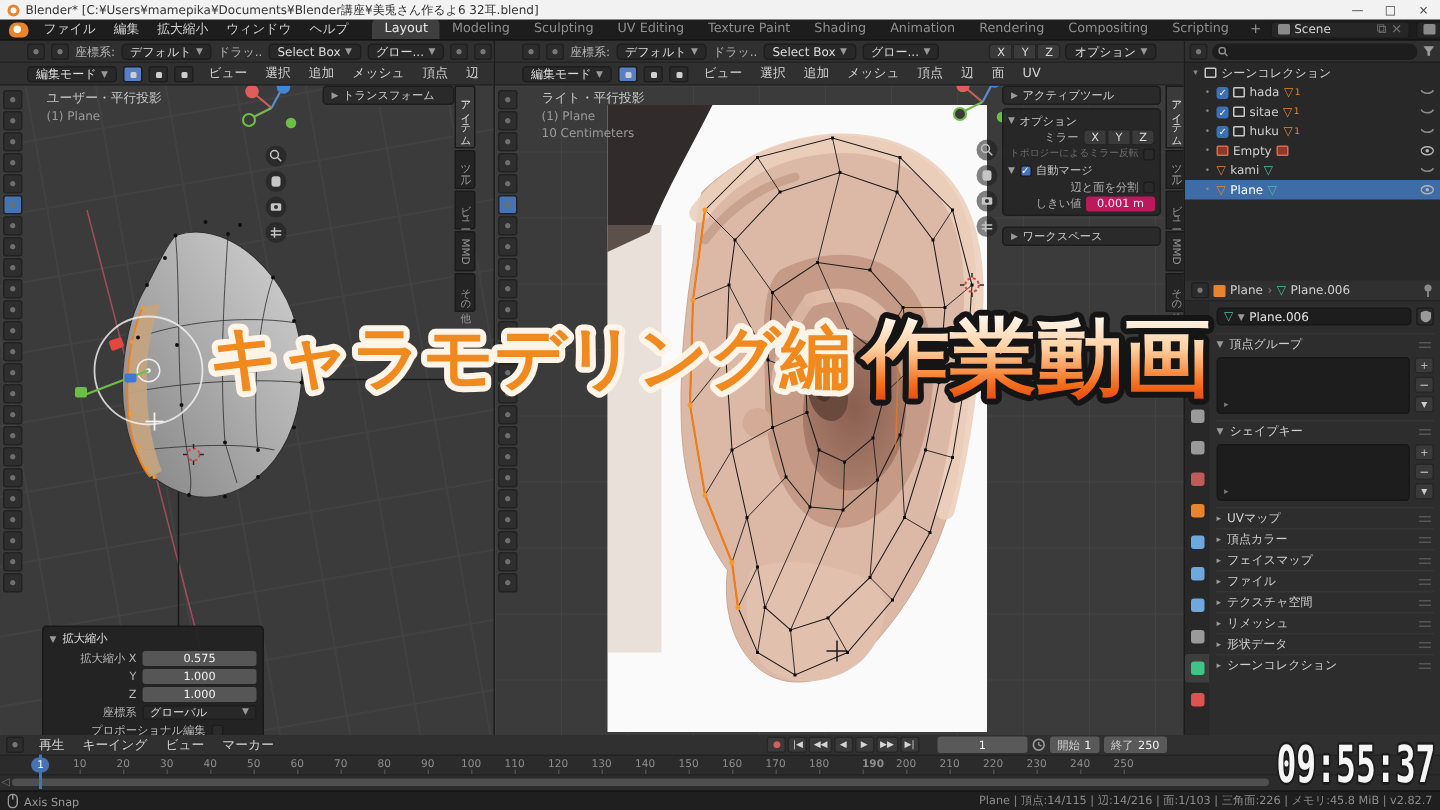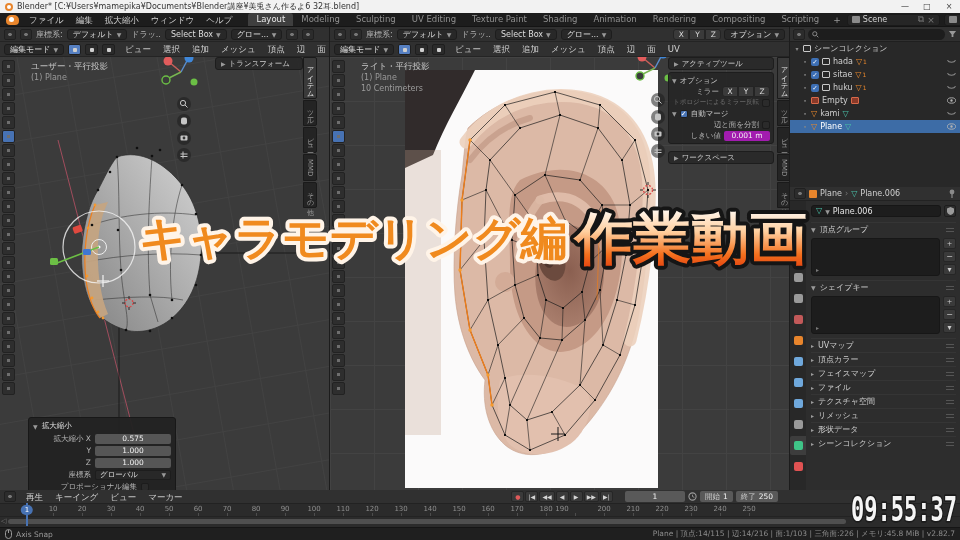--- a/index.html
+++ b/index.html
@@ -32,21 +32,21 @@
   .svwrap{display:flex;align-items:center;gap:3px;background:#262626;border:1px solid #1a1a1a;border-radius:3px;height:12px;padding:0 4px;}
   .svicon{width:8px;height:7px;background:#8a8a8a;border-radius:1px;}
   .svlabel{font-size:8px;color:#d5d5d5;min-width:52px;}
   .dim{color:#777;}
 
   
   .vp{position:absolute;top:27px;height:463px;background:#3b3b3b;overflow:hidden;}
   .vp-left{left:0;width:330px;border-right:1px solid #1c1c1c;}
   .vp-mid{left:330px;width:460px;border-right:1px solid #1c1c1c;}
   .hdrrow{position:relative;height:15px;background:#303030;border-bottom:1px solid #242424;display:flex;
-    align-items:center;gap:4px;padding:0 4px;white-space:nowrap;overflow:hidden;z-index:6;}
+    align-items:center;gap:4px;padding:0 18px;white-space:nowrap;overflow:hidden;z-index:6;}
   .lbl{font-size:8px;color:#b5b5b5;}
   .dd{display:inline-flex;align-items:center;gap:3px;background:#282828;border:1px solid #1d1d1d;border-radius:3px;
     height:11px;padding:0 5px;font-size:8px;color:#dddddd;}
   .car{font-size:6px;color:#999;}
   .ticon{width:12px;height:11px;background:#2c2c2c;border:1px solid #202020;border-radius:2px;
     background-image:radial-gradient(circle at 50% 50%,#777 0 1.5px,transparent 2px);flex:none;}
   .modebtn{width:13px;height:11px;background:#2b2b2b;border:1px solid #1e1e1e;border-radius:2px;position:relative;flex:none;}
   .modebtn.active{background:#5680c2;}
   .modebtn:after{content:'';position:absolute;left:4px;top:3px;width:4px;height:4px;background:#cfcfcf;border-radius:1px;}
   .vh-right{margin-left:auto;display:flex;align-items:center;gap:3px;}
@@ -82,21 +82,21 @@
   .arr{font-size:6px;color:#9a9a9a;}
 
   .sidebar-panel{position:absolute;z-index:8;background:rgba(38,38,38,.92);border:1px solid #1d1d1d;
     border-radius:3px;padding:2px 3px;font-size:7.5px;color:#c9c9c9;}
   .sp-row{display:flex;align-items:center;justify-content:flex-end;gap:3px;height:11px;}
   .sp-row .rlabel{color:#b2b2b2;}
   .sp-row .dis{color:#6e6e6e;}
   .chk{width:8px;height:8px;background:#2b2b2b;border:1px solid #1c1c1c;border-radius:2px;flex:none;
     font-size:7px;line-height:7px;text-align:center;color:#fff;}
   .chk.on{background:#4772b3;}
-  .valfield{background:#a21caf;border-radius:2px;height:10px;line-height:10px;text-align:center;color:#f0f0f0;
+  .valfield{background:#be185d;border-radius:2px;height:10px;line-height:10px;text-align:center;color:#f0f0f0;
     padding:0 4px;min-width:46px;font-size:7.5px;}
 
   
   .outliner{position:absolute;left:790px;top:27px;width:170px;height:160px;background:#282828;z-index:10;}
   .olhdr{height:15px;background:#303030;border-bottom:1px solid #1f1f1f;display:flex;align-items:center;gap:3px;padding:0 3px;}
   .searchbox{flex:1;height:11px;background:#1d1d1d;border-radius:6px;display:flex;align-items:center;gap:3px;padding:0 4px;}
   .olrow{display:flex;align-items:center;gap:3px;height:13px;padding-left:4px;font-size:8px;color:#cfcfcf;}
   .olrow.selected{background:#3d6ca6;color:#fff;}
   .olarrow{color:#888;font-size:6px;width:6px;text-align:center;}
   .olcheck{width:8px;height:8px;background:#3d6fb4;border-radius:2px;color:#fff;font-size:6.5px;line-height:8px;text-align:center;flex:none;}
@@ -1021,21 +1021,21 @@
         <span class="tick" style="left: 430.1px;">140</span>
         <span class="tickmark" style="left: 430.1px;"></span>
         <span class="tick" style="left: 459.1px;">150</span>
         <span class="tickmark" style="left: 459.1px;"></span>
         <span class="tick" style="left: 488.1px;">160</span>
         <span class="tickmark" style="left: 488.1px;"></span>
         <span class="tick" style="left: 517.1px;">170</span>
         <span class="tickmark" style="left: 517.1px;"></span>
         <span class="tick" style="left: 546.1px;">180</span>
         <span class="tickmark" style="left: 546.1px;"></span>
-        <span class="tick" style="left: 562px;">190</span>
+        <span class="tick" style="left: 582px; font-weight: bold;">190</span>
         <span class="tickmark" style="left: 575.1px;"></span>
         <span class="tick" style="left: 604.1px;">200</span>
         <span class="tickmark" style="left: 604.1px;"></span>
         <span class="tick" style="left: 633.1px;">210</span>
         <span class="tickmark" style="left: 633.1px;"></span>
         <span class="tick" style="left: 662.1px;">220</span>
         <span class="tickmark" style="left: 662.1px;"></span>
         <span class="tick" style="left: 691.1px;">230</span>
         <span class="tickmark" style="left: 691.1px;"></span>
         <span class="tick" style="left: 720.1px;">240</span>

